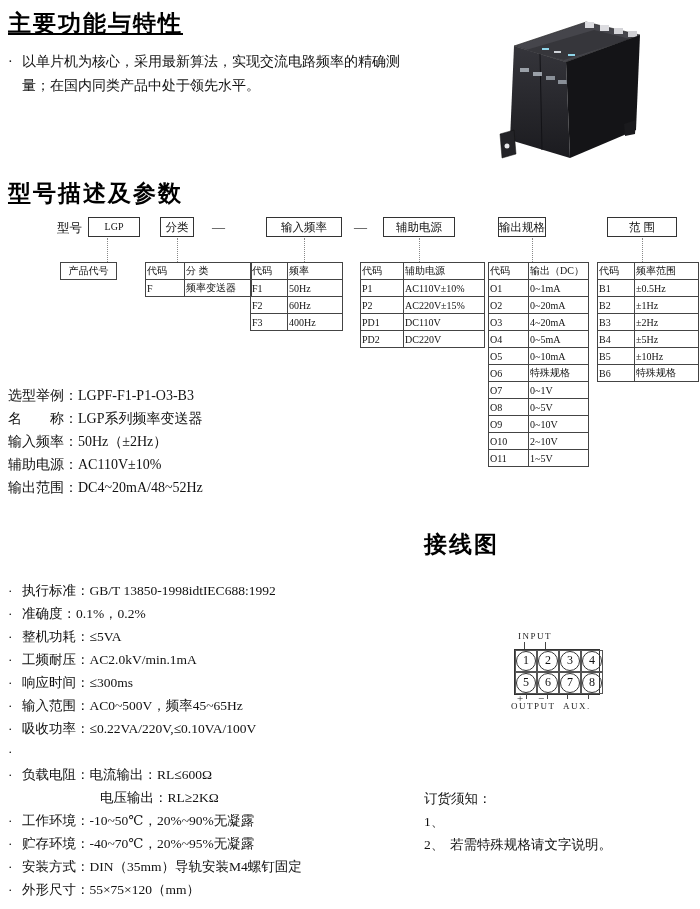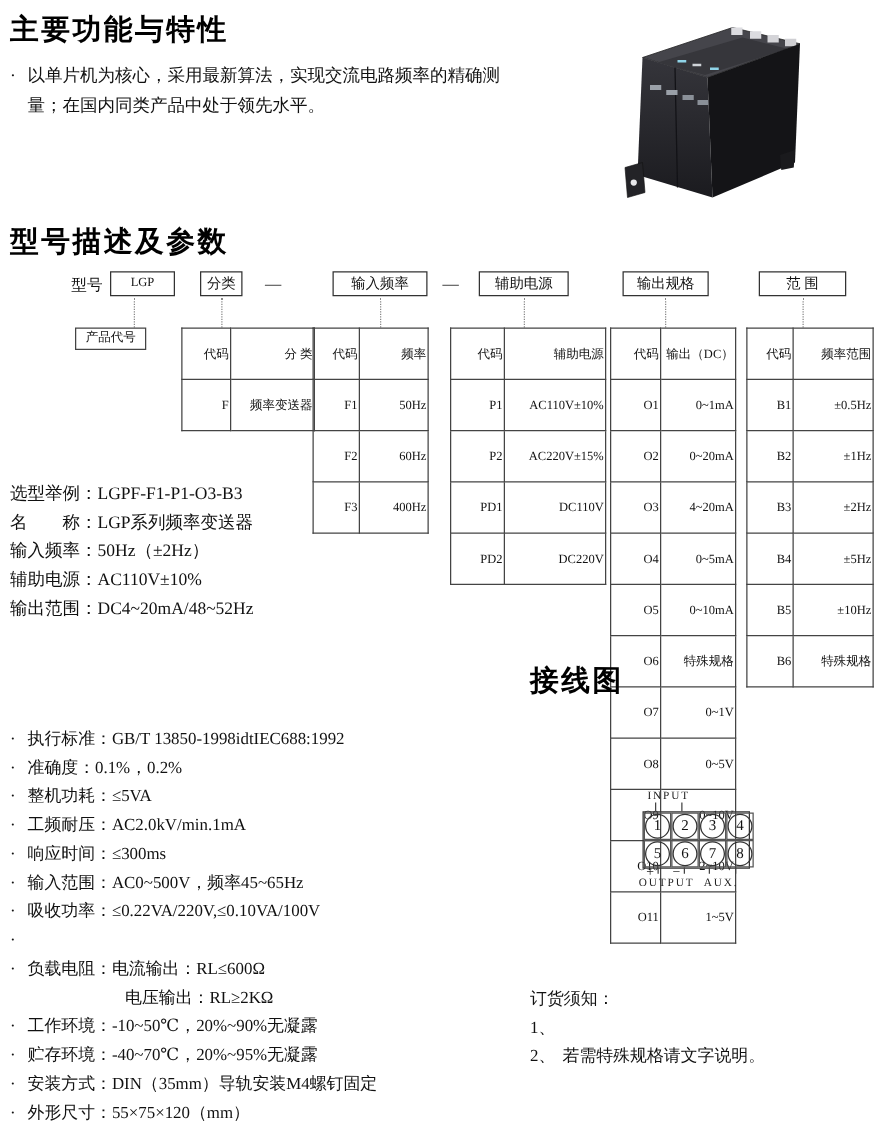--- a/index.html
+++ b/index.html
@@ -14,21 +14,21 @@
   
   .m-prefix{position:absolute;left:57px;top:218px;font-size:12.5px;line-height:20px;white-space:nowrap;}
   .mbox{position:absolute;top:217px;height:20px;border:1px solid #333;box-sizing:border-box;
         text-align:center;font-size:11.5px;line-height:18px;white-space:nowrap;overflow:hidden;}
   .mdash{position:absolute;top:217px;font-size:13px;line-height:20px;}
   .dot-conn{position:absolute;top:238px;height:24px;width:0;border-left:1px dotted #888;}
   
   .pbox-single{position:absolute;left:60px;top:262px;width:57px;height:18px;border:1px solid #444;
                box-sizing:border-box;text-align:center;font-size:10px;line-height:16px;overflow:hidden;}
   table.ptable{position:absolute;top:262px;border-collapse:collapse;table-layout:fixed;}
-  table.ptable th,table.ptable td{border:1px solid #444;height:16px;padding:12px 1px;text-align:right;
+  table.ptable th,table.ptable td{border:1px solid #444;height:16px;padding:0 1px;text-align:left;
                font-weight:normal;font-size:10px;font-family:"Liberation Serif",serif;
                white-space:nowrap;overflow:hidden;}
   #t2{left:145px;} #t2 .c1{width:36px;} #t2 .c2{width:64px;}
   #t3{left:250px;} #t3 .c1{width:34px;} #t3 .c2{width:52px;}
   #t4{left:360px;} #t4 .c1{width:40px;} #t4 .c2{width:78px;}
   #t5{left:488px;} #t5 .c1{width:37px;} #t5 .c2{width:57px;}
   #t6{left:597px;} #t6 .c1{width:34px;} #t6 .c2{width:61px;}
   
   .sel-block{position:absolute;left:8px;top:384px;}
   .sel-row{display:flex;line-height:23px;font-size:14px;white-space:nowrap;}
@@ -53,21 +53,21 @@
   .ord-marker{flex:0 0 26px;}
   .ord-text{width:244px;}
   
   .photo{position:absolute;left:484px;top:8px;width:180px;height:165px;}
 </style>
 </head>
 <body>
 
 <div id="page">
 
-  <div class="sec-title" style="left:8px;top:8px;">主要功能与特性</div>
+  <div class="sec-title" style="left:8px;top:8px;text-decoration:underline;">主要功能与特性</div>
   <div class="features">
     <span class="bullet">·</span>
     <span>以单片机为核心，采用最新算法，实现交流电路频率的精确测量；在国内同类产品中处于领先水平。</span>
   </div>
 
   <div class="photo">
     <svg width="180" height="165" viewBox="0 0 180 165">
       <defs>
         <linearGradient id="gFront" x1="0" y1="0" x2="0" y2="1">
           <stop offset="0" stop-color="#35353b"></stop>
@@ -98,21 +98,21 @@
 
   <div class="sec-title" style="left:8px;top:178px;text-align:center;">型号描述及参数</div>
 
   <span class="m-prefix">型号</span>
   <div class="mbox" style="left:88px;width:52px;font-size:10px;">LGP</div>
   <div class="mbox" style="left:160px;width:34px;">分类</div>
   <div class="mdash" style="left:212px;">—</div>
   <div class="mbox" style="left:266px;width:76px;">输入频率</div>
   <div class="mdash" style="left:354px;">—</div>
   <div class="mbox" style="left:383px;width:72px;">辅助电源</div>
-  <div class="mbox" style="left:498px;width:69px;">输出规格</div>
+  <div class="mbox" style="left:498px;width:48px;">输出规格</div>
   <div class="mbox" style="left:607px;width:70px;">范 围</div>
 
   <div class="dot-conn" style="left:107px;"></div>
   <div class="dot-conn" style="left:177px;"></div>
   <div class="dot-conn" style="left:304px;"></div>
   <div class="dot-conn" style="left:419px;"></div>
   <div class="dot-conn" style="left:532px;"></div>
   <div class="dot-conn" style="left:642px;"></div>
 
   <div class="pbox-single">产品代号</div>

